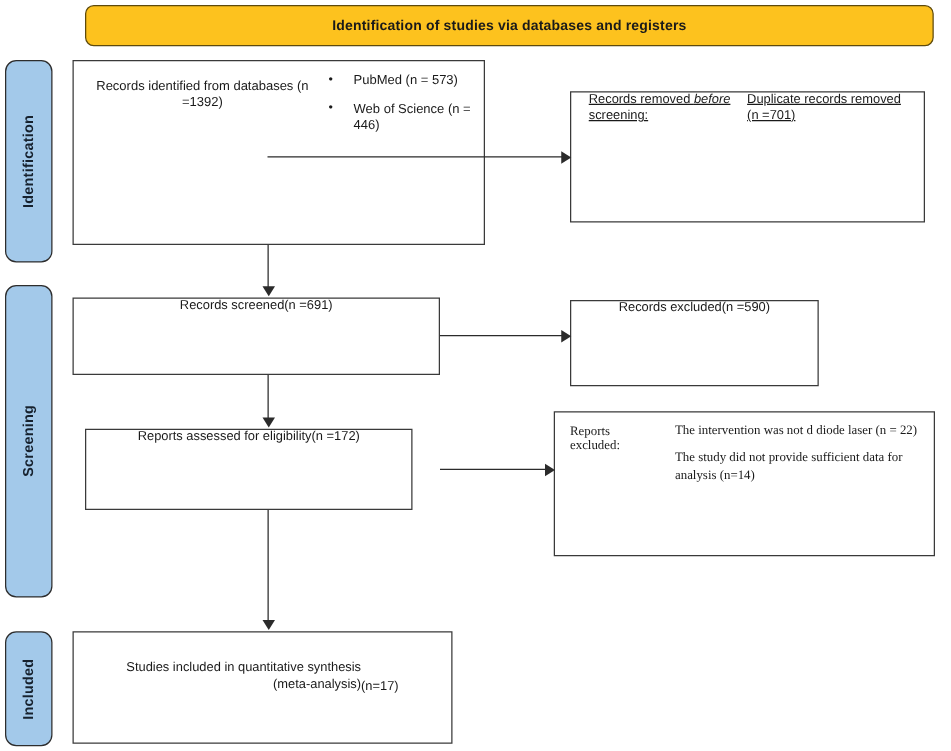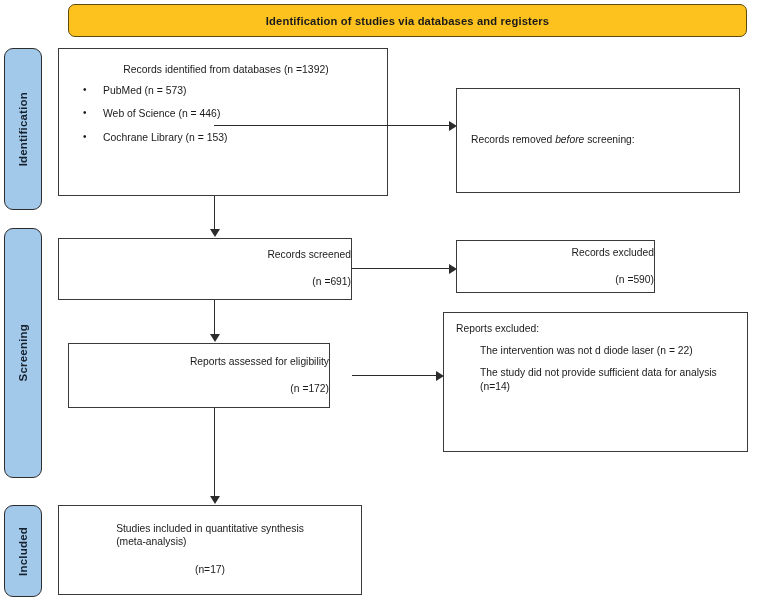--- a/index.html
+++ b/index.html
@@ -72,21 +72,21 @@
     position: absolute;
     background: #ffffff;
     border: 1.3px solid #3a3a3a;
     box-sizing: border-box;
   }
   .box-inner {
     width: 100%;
     height: 100%;
     box-sizing: border-box;
     display: flex;
-    flex-direction: column;
+    flex-direction: row;
     justify-content: center;
   }
   .ln {
     font-size: 10.3px;
     line-height: 1.25;
     color: #1a1a1a;
   }
   .center { text-align: center; }
 
   
@@ -104,54 +104,54 @@
   .bullet-list li:last-child { margin-bottom: 0; }
   .bullet-list li::before {
     content: "\2022";
     position: absolute;
     left: 14px;
     top: -1px;
     font-size: 10px;
   }
 
   
-  #box-removed { left: 456px; top: 88px; width: 284px; height: 105px; }
+  #box-removed { left: 456px; top: 73px; width: 284px; height: 105px; text-decoration: underline; }
   #box-removed .box-inner { padding: 0 14px; justify-content: center; }
   #box-removed .ln { margin: 0 0 18px 0; }
   #box-removed .ln:last-child { margin-bottom: 0; }
   .italic { font-style: italic; }
 
   
   #box-screened { left: 58px; top: 238px; width: 294px; height: 62px; }
   
-  #box-excluded { left: 456px; top: 240px; width: 199px; height: 53px; }
+  #box-excluded { left: 456px; top: 240px; width: 199px; height: 69px; }
   
   #box-assessed { left: 68px; top: 343px; width: 262px; height: 65px; }
 
-  .stack { display:flex; flex-direction:column; align-items:flex-end; justify-content:center; height:100%; }
+  .stack { display:flex; flex-direction:row; align-items:flex-start; justify-content:center; height:100%; }
   .stack .ln { margin-bottom: 14px; }
   .stack .ln:last-child { margin-bottom: 0; }
 
   
-  #box-reasons { left: 443px; top: 312px; width: 305px; height: 140px; }
+  #box-reasons { left: 443px; top: 329px; width: 305px; height: 116px; font-family: Liberation Serif, serif; }
   #box-reasons .box-inner { padding: 8px 12px 8px 12px; justify-content: flex-start; }
   #box-reasons .lead { font-size: 10.3px; margin: 2px 0 10px 0; }
   .reason-list { list-style: none; margin: 0; padding: 0; }
   .reason-list li {
     font-size: 10.3px;
     line-height: 1.3;
     padding-left: 24px;
     margin-bottom: 9px;
   }
   .reason-list li:last-child { margin-bottom: 0; }
 
   
   #box-included { left: 58px; top: 505px; width: 304px; height: 90px; }
   #box-included .box-inner { padding: 0 10px; align-items: center; }
-  #box-included .ln { text-align: left; }
+  #box-included .ln { text-align: right; }
   #box-included .ln.first { margin-bottom: 16px; }
 
   
   .conn {
     position: absolute;
     background: #2b2b2b;
   }
   .v-line { width: 1.4px; }
   .h-line { height: 1.4px; }
   .arrow-down {
@@ -187,28 +187,28 @@
   <div class="phase" id="phase-included">
     <span class="phase-text">Included</span>
   </div>
 
   <div class="box" id="box-identified">
     <div class="box-inner">
       <div class="ln title">Records identified from databases (n =1392)</div>
       <ul class="bullet-list">
         <li>PubMed (n = 573)</li>
         <li>Web of Science (n = 446)</li>
-        <li>Cochrane Library (n = 153)</li>
       </ul>
     </div>
   </div>
 
   <div class="box" id="box-removed">
     <div class="box-inner">
       <div class="ln"><span>Records removed </span><span class="italic">before</span><span> screening:</span></div>
+      <div class="ln">Duplicate records removed (n =701)</div>
     </div>
   </div>
 
   <div class="box" id="box-screened">
     <div class="stack">
       <div class="ln center">Records screened</div>
       <div class="ln center">(n =691)</div>
     </div>
   </div>
 

